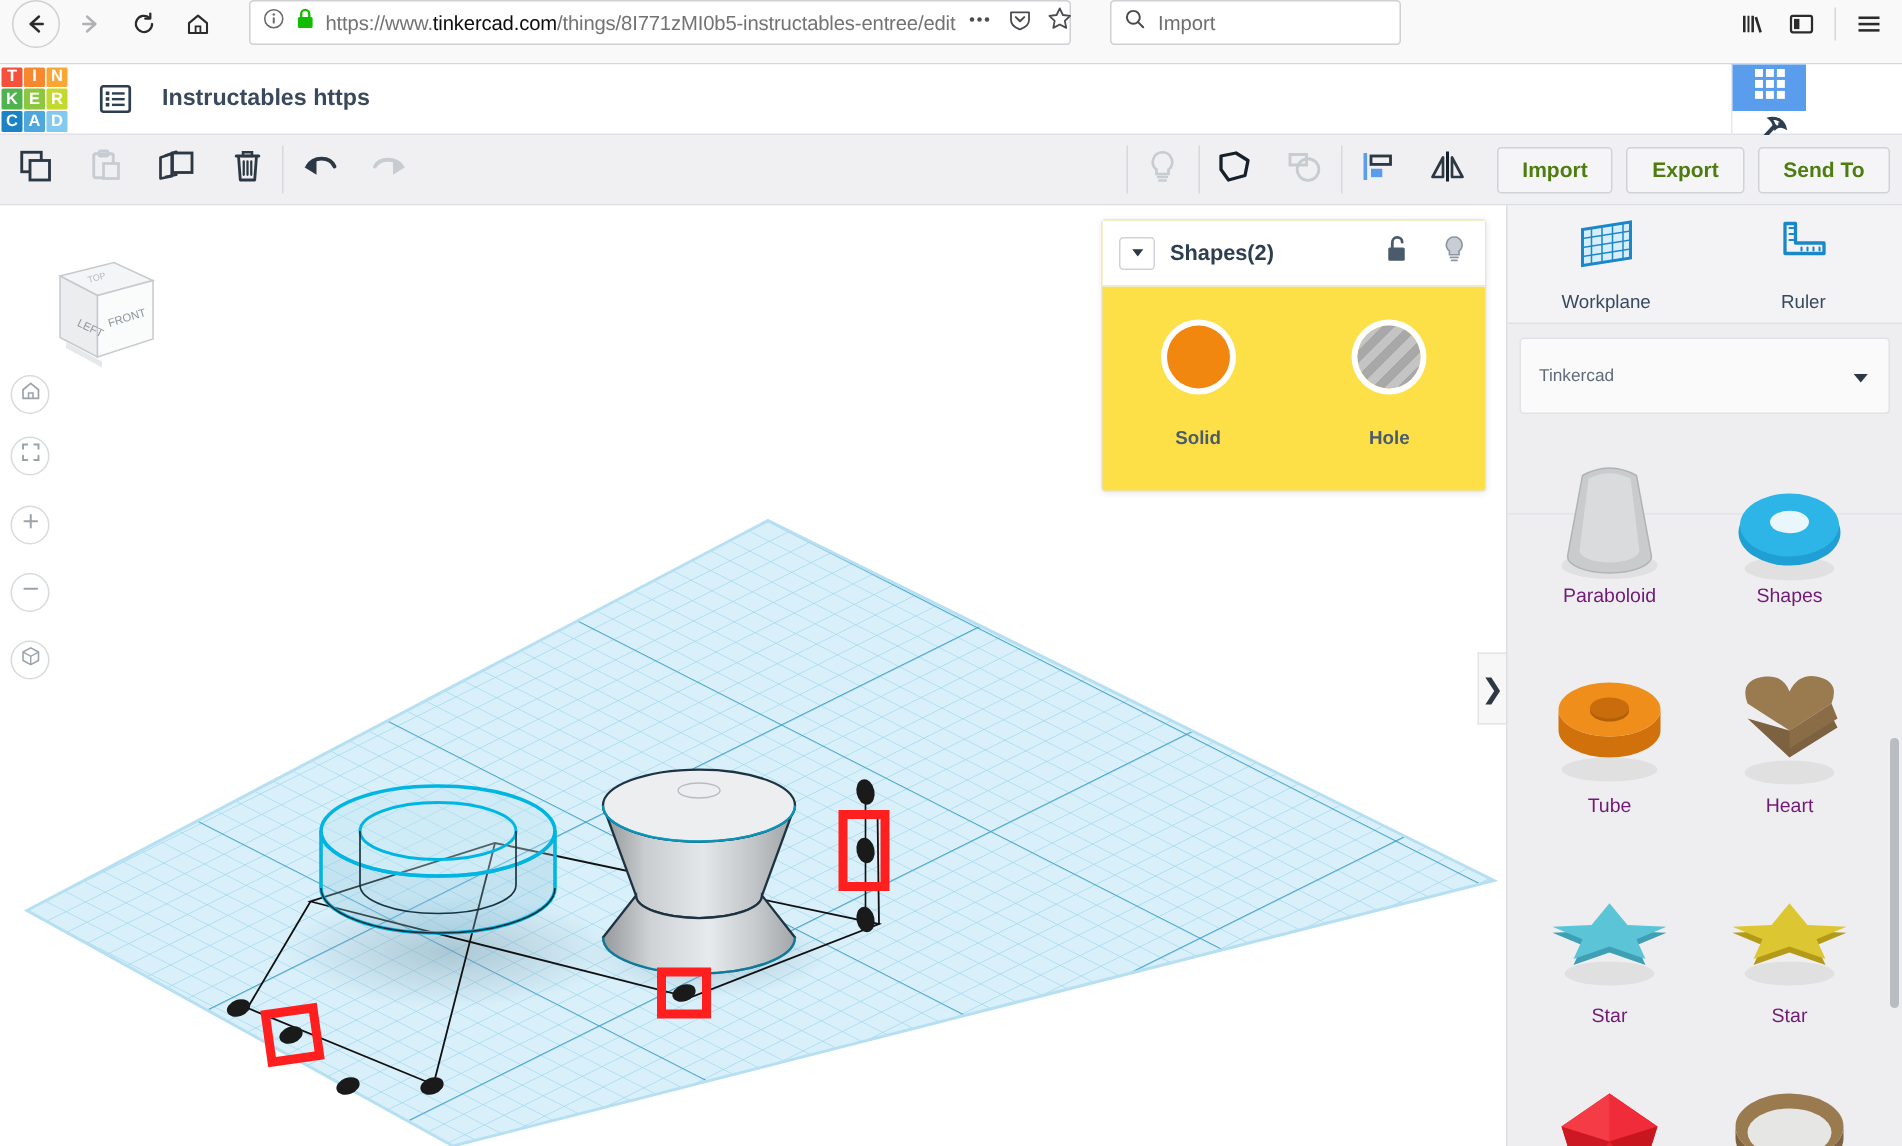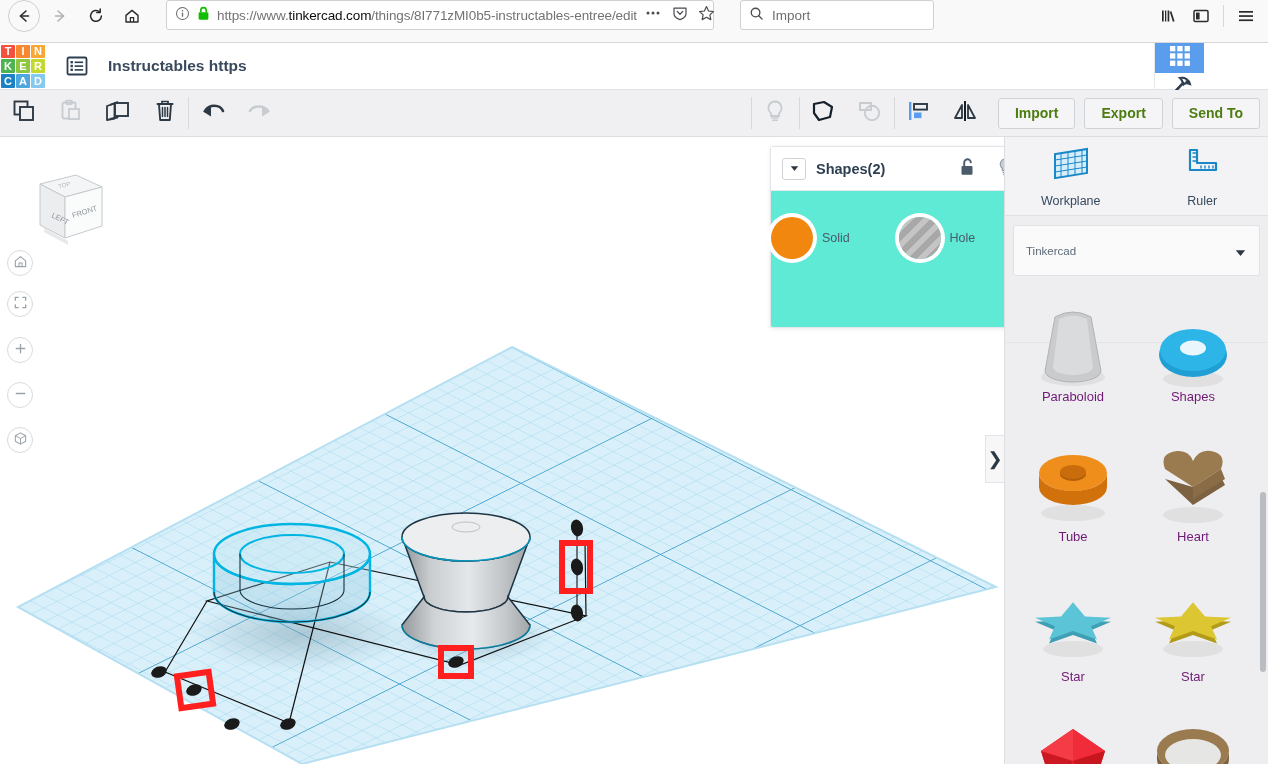--- a/index.html
+++ b/index.html
@@ -110,37 +110,37 @@
   }
   #collapse-tab {
     position: absolute; right: 0; top: 298px; width: 19px; height: 48px;
     background: #f7f7f8; border: 1px solid #e2e4e7; border-right: none;
     display: flex; align-items: center; justify-content: center;
     font-size: 18px; color: #2c3844;
   }
 
   
   #shapes-panel {
-    position: absolute; left: 770px; top: 146px; width: 257px; height: 182px;
-    background: #5eead4; border: 1px solid #e3e5e8; border-radius: 3px;
+    position: absolute; left: 734px; top: 146px; width: 257px; height: 182px;
+    background: #fde047; border: 1px solid #e3e5e8; border-radius: 3px;
     box-shadow: 0 1px 4px rgba(0,0,0,0.08);
   }
   #shapes-panel-head {
     height: 44px; background: #ffffff; border-bottom: 1px solid #e6e8ea;
     display: flex; align-items: center; padding: 0 11px; gap: 10px;
   }
   #shapes-caret {
     width: 24px; height: 22px; border: 1px solid #cfd3d7; border-radius: 3px;
     display: flex; align-items: center; justify-content: center; background: #fff;
     font-size: 9px; color: #2c3844;
   }
   #shapes-title { font-size: 14.5px; font-weight: bold; color: #2c3e50; }
   .shapes-head-icons { margin-left: auto; display: flex; align-items: center; gap: 18px; color: #4a5b6c; }
   #shapes-body { display: flex; padding-top: 26px; }
-  .swatch-col { width: 50%; display: flex; flex-direction: row; align-items: center; gap: 9px; }
+  .swatch-col { width: 50%; display: flex; flex-direction: column; align-items: center; gap: 26px; font-weight: bold; }
   .swatch { width: 42px; height: 42px; border-radius: 50%; box-shadow: 0 0 0 4px #ffffff; }
   .swatch-label { font-size: 12.5px; color: #4a5b6c; }
 
   
   #right-panel {
     position: absolute; left: 1004px; top: 137px; width: 264px; height: 627px;
     background: #eeeef0; border-left: 1px solid #dcdee1; overflow: hidden;
   }
   #rp-tools { height: 79px; display: flex; background: #f3f3f5; border-bottom: 1px solid #dfe1e4; }
   .rp-tool {

